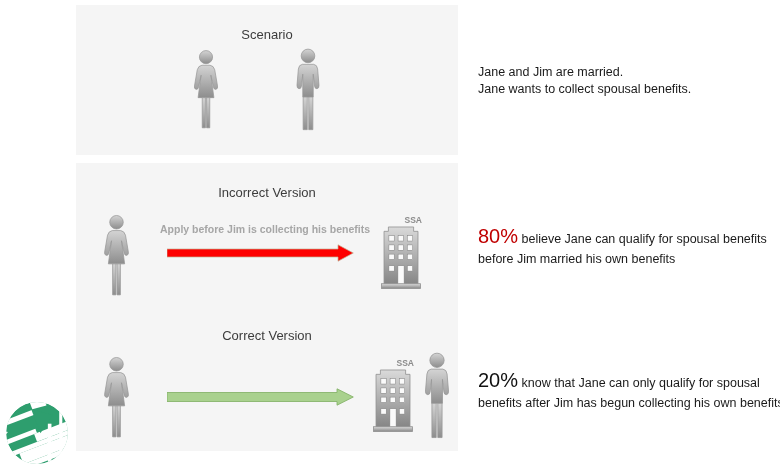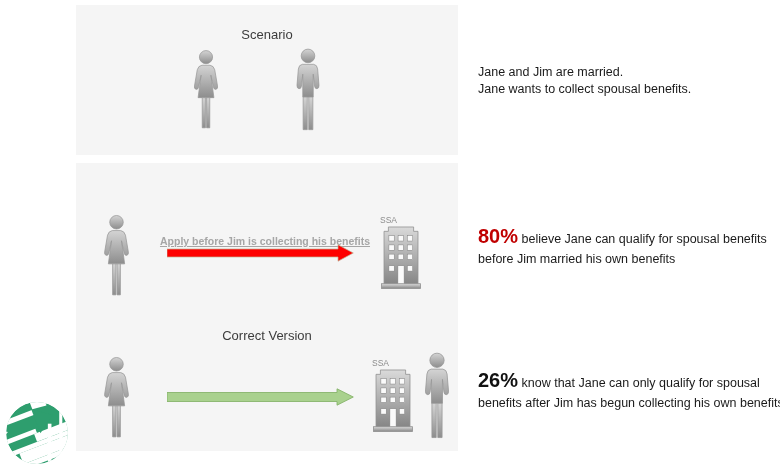--- a/index.html
+++ b/index.html
@@ -8,28 +8,28 @@
   .panel{position:absolute;left:76px;width:382px;background:#f5f5f5;}
   .panel-1{top:5px;height:150px;}
   .panel-2{top:163px;height:152px;}
   .panel-3{top:306px;height:145px;}
   .panel-title{position:absolute;top:6px;left:0;width:100%;text-align:center;
                font-size:13px;color:#3c3c3c;margin-top:16px;}
   .fig{position:absolute;}
   .arrow-label{position:absolute;left:24px;width:330px;text-align:center;
                font-size:10.5px;font-weight:bold;color:#a6a6a6;}
   .arrow{position:absolute;}
-  .bldg{position:absolute;width:42px;text-align:left;}
+  .bldg{position:absolute;width:42px;text-align:right;font-weight:bold;}
   .bldg-label{font-size:8.5px;color:#8c8c8c;line-height:10px;margin-bottom:1px;}
   .ann{position:absolute;left:478px;width:316px;font-size:12.5px;color:#1a1a1a;
        line-height:20px;}
   .ann-1{top:64px;line-height:17px;}
   .ann-2{top:226px;}
   .ann-3{top:370px;}
-  .stat{font-weight:bold;font-size:20px;text-align:right;}
+  .stat{font-weight:normal;font-size:20px;text-align:right;}
   .stat-red{color:#c00000;}
   .stat-dark{color:#111111;}
   .logo{position:absolute;left:6px;top:402px;width:62px;height:62px;}
   .hidden-defs{position:absolute;width:0;height:0;}
 </style>
 </head>
 <body>
 
 <svg class="hidden-defs" aria-hidden="true">
   <defs>
@@ -69,33 +69,34 @@
         <path d="M14,17.5 L26,17.5 Q29.8,18 30.3,22.5 L31.8,40 Q32,43.3 29.6,43.6
                  Q27.4,43.9 27,40.8 L25.6,28 L25.6,52.5 L14.4,52.5 L14.4,28 L13,40.8
                  Q12.6,43.9 10.4,43.6 Q8,43.3 8.2,40 L9.7,22.5 Q10.2,18 14,17.5 Z"></path>
         <path d="M14.8,52.5 h4.4 V87.5 h-4.4 Z"></path>
         <path d="M20.8,52.5 h4.4 V87.5 h-4.4 Z"></path>
       </g>
     </svg>
   </div>
 
   <div class="panel panel-2">
+    <div class="panel-title">Incorrect Version</div>
 
     <svg class="fig" style="left:22px;top:49px;" width="37" height="88" viewBox="0 0 40 90">
       <g fill="url(#gBody)" stroke="#979797" stroke-width="0.8">
         <circle cx="20" cy="8.5" r="7.3"></circle>
         <path d="M15.5,17.5 Q11.5,18 10.3,22.5 L7.2,40.5 Q6.6,43.8 9,44.3 Q11.2,44.7 11.8,41.7
                  L14.6,28.5 L11.2,53.5 L28.8,53.5 L25.4,28.5 L28.2,41.7 Q28.8,44.7 31,44.3
                  Q33.4,43.8 32.8,40.5 L29.7,22.5 Q28.5,18 24.5,17.5 Z"></path>
         <path d="M15.8,53.5 h3.6 V87 h-3.6 Z"></path>
         <path d="M20.6,53.5 h3.6 V87 h-3.6 Z"></path>
       </g>
     </svg>
 
-    <div class="arrow-label" style="top:72px;text-decoration:underline;">Apply before Jim is collecting his benefits</div>
+    <div class="arrow-label" style="top:60px;">Apply before Jim is collecting his benefits</div>
 
     <svg class="arrow" style="left:91px;top:81px;" width="187" height="18" viewBox="0 0 187 18">
       <polygon points="0,5 171,5 171,0.8 186.3,9 171,17.2 171,13 0,13" fill="#fe0000" stroke="#c2b394" stroke-width="0.7"></polygon>
     </svg>
 
     <div class="bldg" style="left:304px;top:52px;">
       <div class="bldg-label">SSA</div>
       <svg width="42" height="64" viewBox="0 0 42 66">
         <path d="M8,1 H34 V5.5 H38.5 V59.5 H3.5 V5.5 H8 Z" fill="url(#gBldg)" stroke="#8f8f8f" stroke-width="0.8"></path>
         <rect x="0.8" y="59.5" width="40.4" height="5" fill="url(#gBldg)" stroke="#8f8f8f" stroke-width="0.8"></rect>
@@ -170,21 +171,21 @@
     </svg>
   </div>
 
   <div class="ann ann-1">
     <div>Jane and Jim are married.</div>
     <div>Jane wants to collect spousal benefits.</div>
   </div>
 
   <div class="ann ann-2"><span class="stat stat-red">80%</span><span> believe Jane can qualify for spousal benefits before Jim married his own benefits</span></div>
 
-  <div class="ann ann-3"><span class="stat stat-dark">26%</span><span> know that Jane can only qualify for spousal benefits after Jim has begun collecting his own benefits</span></div>
+  <div class="ann ann-3"><span class="stat stat-dark">20%</span><span> know that Jane can only qualify for spousal benefits after Jim has begun collecting his own benefits</span></div>
 
   <svg class="logo" viewBox="0 0 60 60">
     <g clip-path="url(#logoClip)">
       <circle cx="30" cy="30" r="30" fill="#2e9e6e"></circle>
       <g transform="rotate(-21 30 30)" fill="#ffffff">
         <rect x="-40" y="7.5" width="74" height="5"></rect>
         <polygon points="-6,12.5 4,19 -6,25.5"></polygon>
         <rect x="-40" y="25.5" width="70" height="4.5"></rect>
         <polygon points="-8,30 0,34 -8,38"></polygon>
         <rect x="27" y="30" width="40" height="8"></rect>

